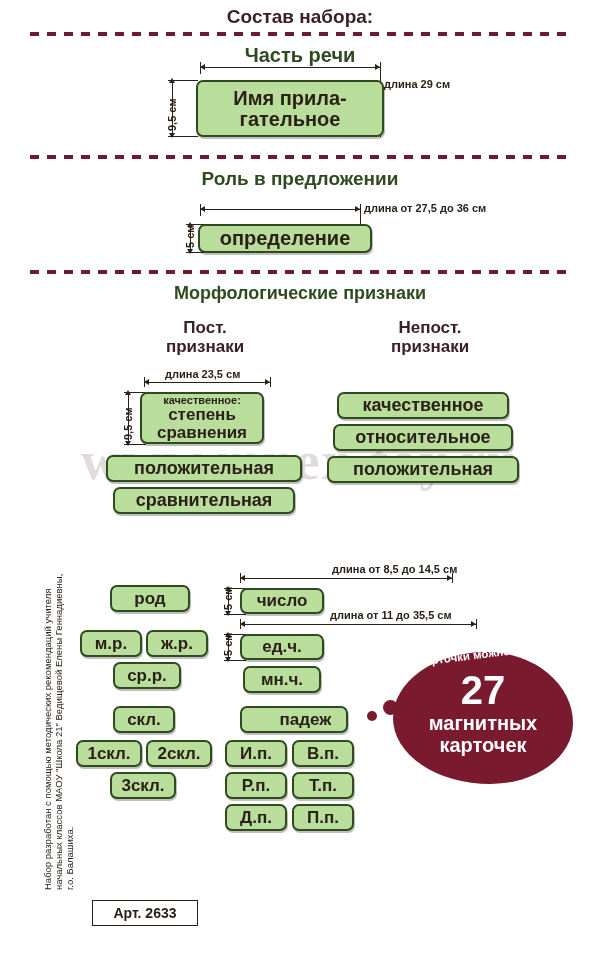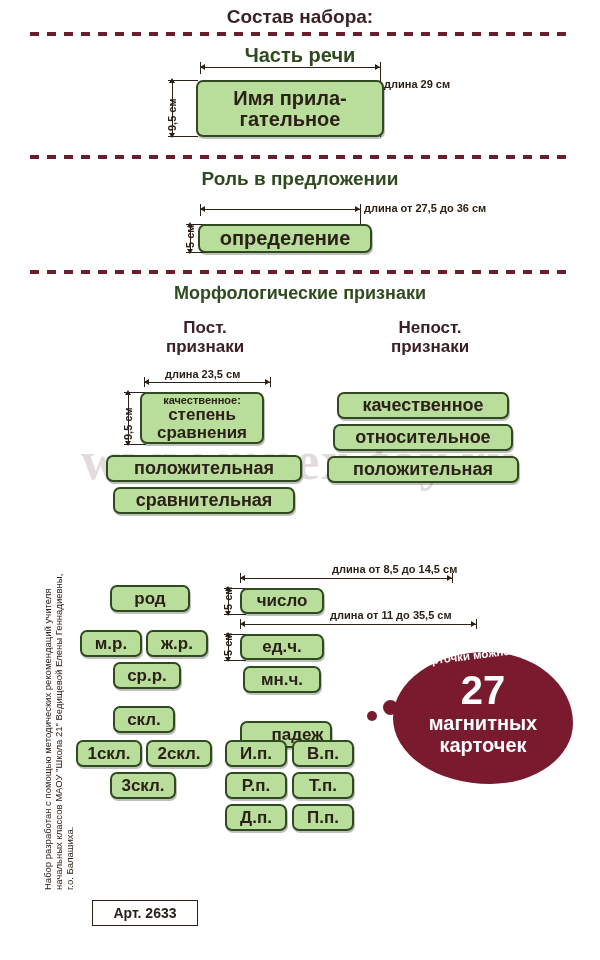--- a/index.html
+++ b/index.html
@@ -272,21 +272,21 @@
   <div class="mline mv" style="left:228px;top:634px;height:26px;"></div>
   <div class="arrow-u" style="left:225px;top:632px;"></div>
   <div class="arrow-d" style="left:225px;top:657px;"></div>
   <div class="tickh" style="left:224px;top:634px;width:22px;"></div>
   <div class="tickh" style="left:224px;top:660px;width:22px;"></div>
   <div class="vlabel" style="left:222px;top:656px;">5 см</div>
 
   <div class="card sm" style="left:240px;top:634px;width:84px;height:26px;">ед.ч.</div>
   <div class="card sm" style="left:243px;top:666px;width:78px;height:27px;">мн.ч.</div>
 
-  <div class="card sm" style="left:240px;top:721px;width:92px;height:27px;padding-left:23px;">падеж</div>
+  <div class="card sm" style="left:240px;top:706px;width:108px;height:27px;padding-left:23px;">падеж</div>
   <div class="card sm" style="left:225px;top:740px;width:62px;height:27px;">И.п.</div>
   <div class="card sm" style="left:292px;top:740px;width:62px;height:27px;">В.п.</div>
   <div class="card sm" style="left:225px;top:772px;width:62px;height:27px;">Р.п.</div>
   <div class="card sm" style="left:292px;top:772px;width:62px;height:27px;">Т.п.</div>
   <div class="card sm" style="left:225px;top:804px;width:62px;height:27px;">Д.п.</div>
   <div class="card sm" style="left:292px;top:804px;width:62px;height:27px;">П.п.</div>
 
   <div class="blob"></div>
   <div class="blob-bump1"></div>
   <div class="blob-bump2"></div>

